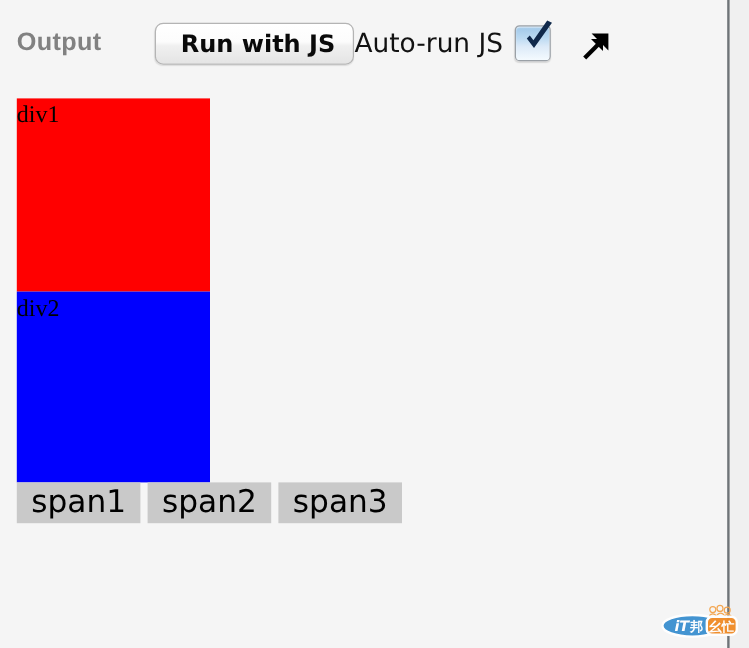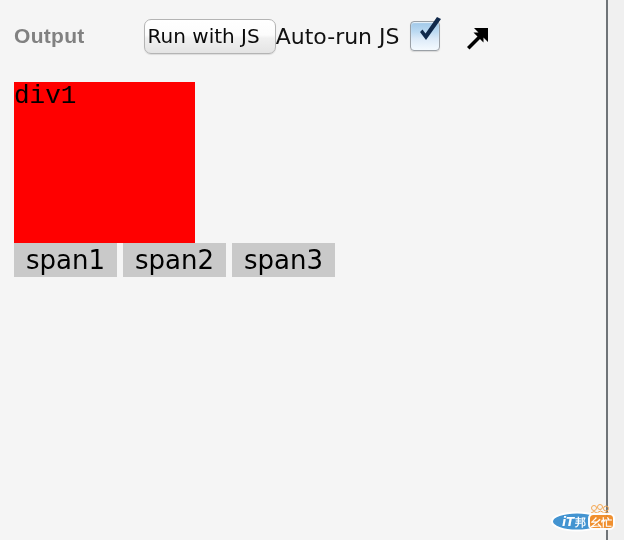--- a/index.html
+++ b/index.html
@@ -57,32 +57,33 @@
   .output-label {
     font-size: 21px;
     font-weight: bold;
     color: #818181;
     letter-spacing: 0.3px;
     margin-right: 0px;
     white-space: nowrap;
   }
 
   .run-button {
-    margin-left: 59px;
+    margin-left: 44px;
     font-family: "DejaVu Sans", sans-serif;
     font-size: 20px;
     color: #0a0a0a;
-    padding: 5px 15px 6px 3px;
+    padding: 5px 15px 6px 21px;
     border: 1px solid #b4b4b4;
     border-radius: 7px;
     background: linear-gradient(to bottom, #ffffff 0%, #fcfcfc 45%, #f0f0f0 55%, #e4e4e4 100%);
     box-shadow: 0 1px 1px rgba(0,0,0,0.10), inset 0 1px 0 #ffffff;
     white-space: nowrap;
     cursor: pointer;
     line-height: 1.1;
+    font-weight: bold;
   }
 
   .autorun-label {
     font-family: "DejaVu Sans", sans-serif;
     font-size: 22px;
     color: #121212;
     white-space: nowrap;
   }
 
   
@@ -121,23 +122,23 @@
     top: 72px;
     left: 0;
     width: 606px;
     height: 468px;
     background: #f5f5f5;
     box-sizing: border-box;
     padding: 10px 0 0 14px;
   }
 
   .box {
-    width: 181px;
-    font-family: Liberation Mono, monospace;
-    font-size: 26px;
+    width: 161px;
+    font-family: Liberation Serif, serif;
+    font-size: 20px;
     line-height: 28px;
     color: #000000;
     box-sizing: border-box;
   }
   .box-div1 { height: 161px; }
   .box-div2 { height: 159px; }
 
   .spans-row {
     margin-top: 0px;
     font-size: 0;
@@ -186,20 +187,21 @@
     <svg class="expand-icon" viewBox="0 0 28 28">
       <path d="M10 6 L24 6 L24 20 L19.5 15.5 L19.5 20.5 L9.5 10.5 L14.5 10.5 Z" fill="#000000"></path>
       <path d="M3 25 L14 14 L16.5 16.5 L5.5 27.5 Z" fill="#000000"></path>
     </svg>
   </div>
 
   <div class="output-area">
 
     <div class="box box-div1" style="background:#ff0000">div1</div>
 
+    <div class="box box-div2" style="background:#0000ff">div2</div>
 
     <div class="spans-row">
       <span class="span-item" style="background:#c9c9c9">span1</span><span class="span-item" style="background:#c9c9c9">span2</span><span class="span-item" style="background:#c9c9c9">span3</span>
     </div>
   </div>
 
   <div class="panel-gutter"></div>
   <div class="panel-edge"></div>
 
   <svg class="watermark" viewBox="0 0 128 60">

